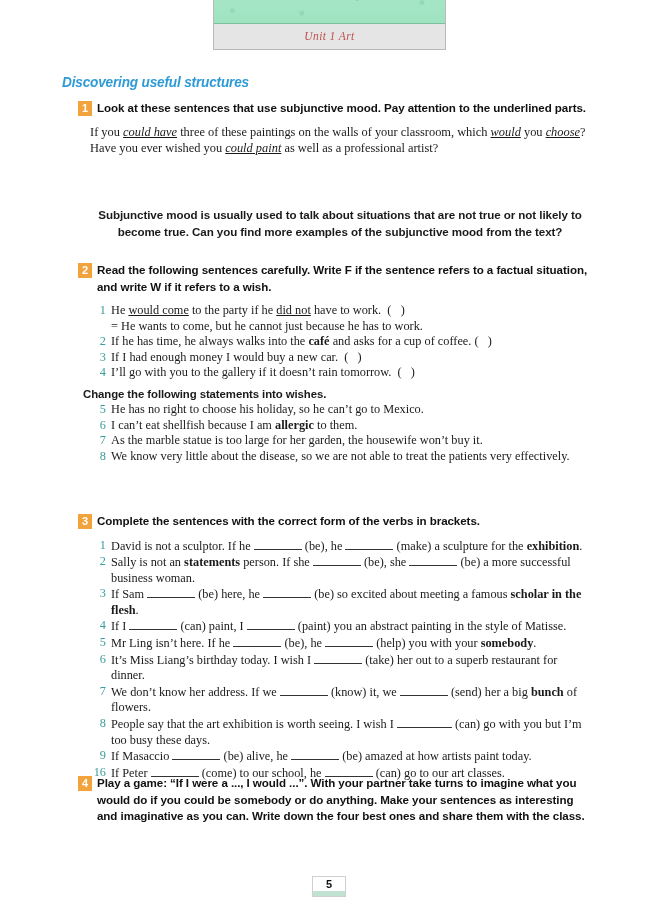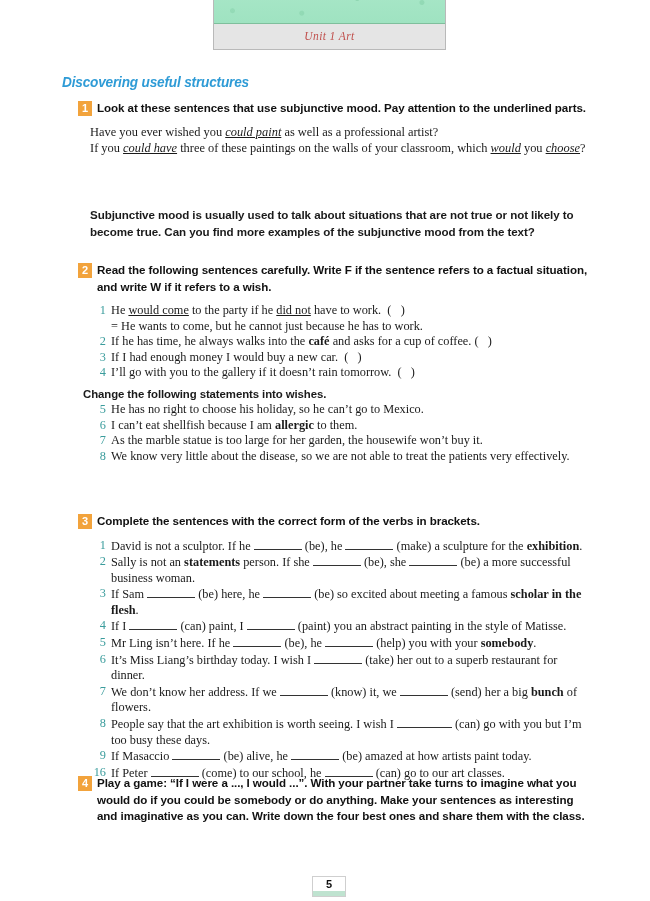--- a/index.html
+++ b/index.html
@@ -110,20 +110,21 @@
   .examples p { margin: 0; }
   .examples u { text-decoration: underline; font-style: italic; }
 
   .bold-note {
     font-family: "Liberation Sans", sans-serif;
     font-weight: bold;
     font-size: 11.6px;
     line-height: 17px;
     margin-left: 12px;
     letter-spacing: -0.08px;
+    text-align: center;
   }
 
   
   ol.items {
     list-style: none;
     margin: 0;
     padding: 0;
     font-family: "Liberation Serif", serif;
     font-size: 12.3px;
     line-height: 15.6px;
@@ -191,22 +192,22 @@
 </div>
 
 <div class="section-heading">Discovering useful structures</div>
 
 <div class="ex" style="top:100px;">
   <div class="ex-head">
     <div class="badge">1</div>
     <div class="ex-head-text">Look at these sentences that use subjunctive mood. Pay attention to the underlined parts.</div>
   </div>
   <div class="examples">
+    <p>If you <u>could&nbsp;have</u> three of these paintings on the walls of your classroom, which <u>would</u> you <u>choose</u>?</p>
     <p>Have you ever wished you <u>could&nbsp;paint</u> as well as a professional artist?</p>
-    <p>If you <u>could&nbsp;have</u> three of these paintings on the walls of your classroom, which <u>would</u> you <u>choose</u>?</p>
   </div>
 </div>
 
 <div class="ex" style="top:206px;">
   <div class="bold-note">Subjunctive mood is usually used to talk about situations that are not true or not likely to become true. Can you find more examples of the subjunctive mood from the text?</div>
 </div>
 
 <div class="ex" style="top:262px;">
   <div class="ex-head">
     <div class="badge">2</div>

